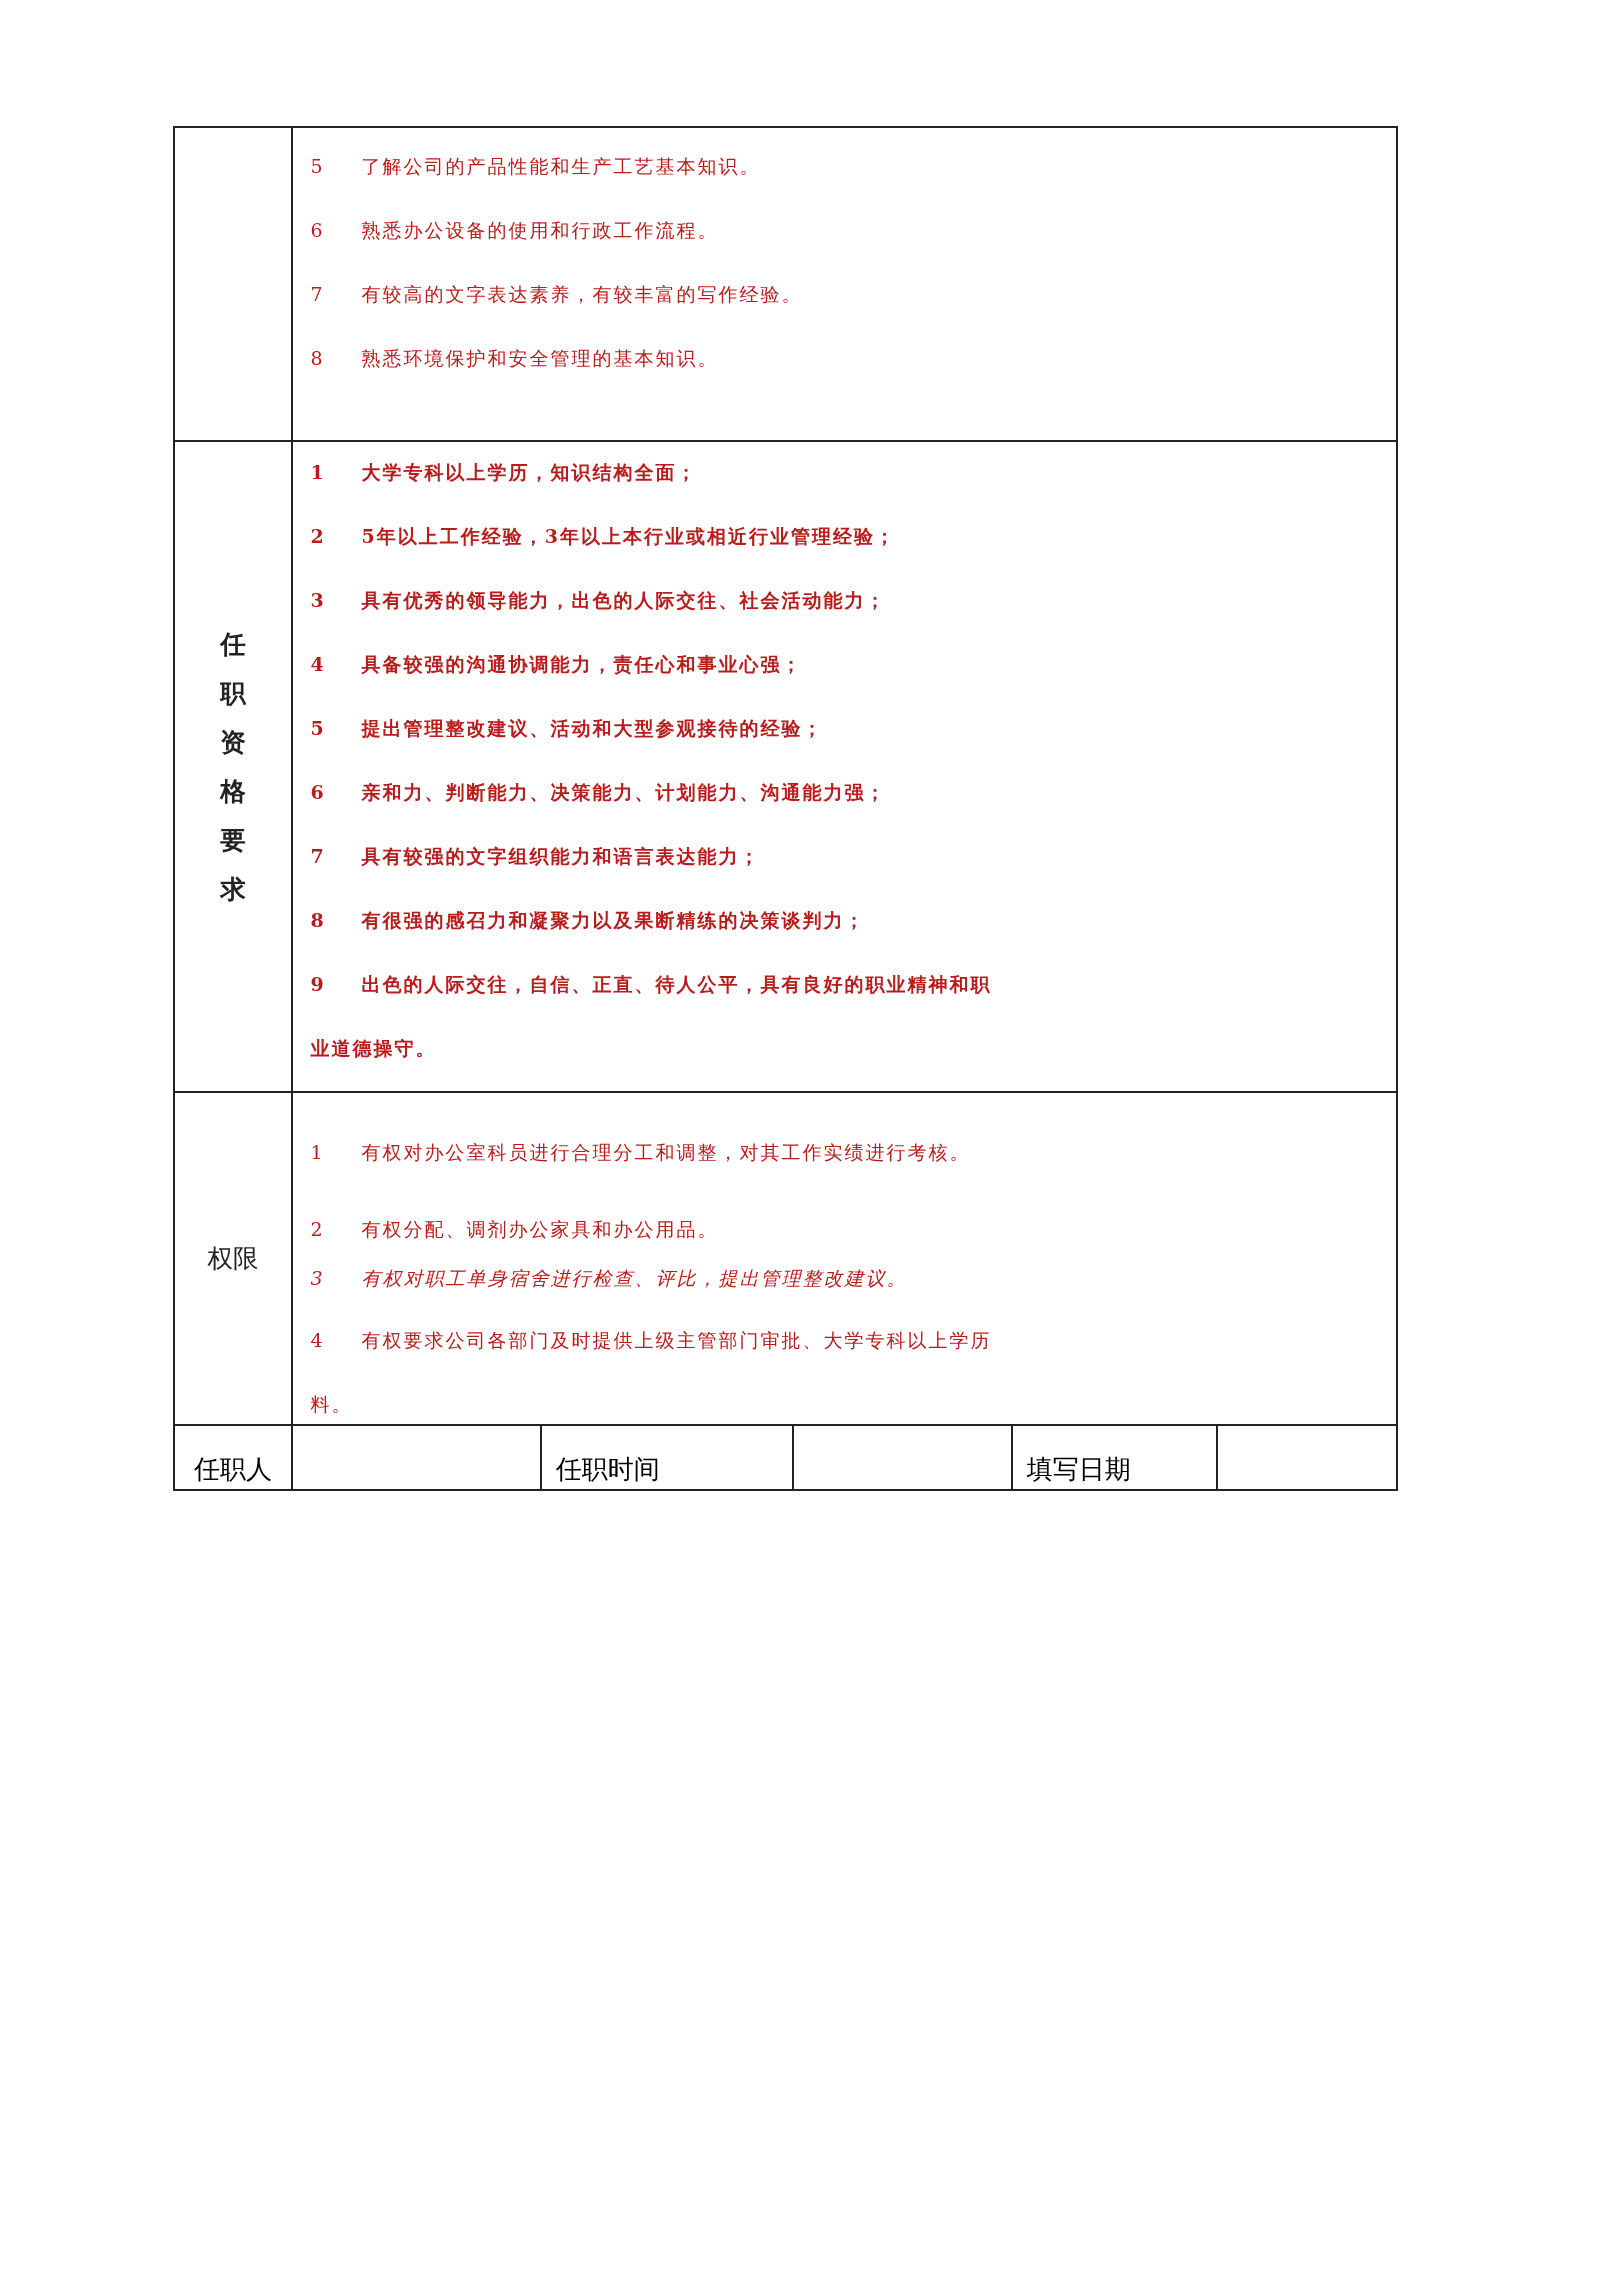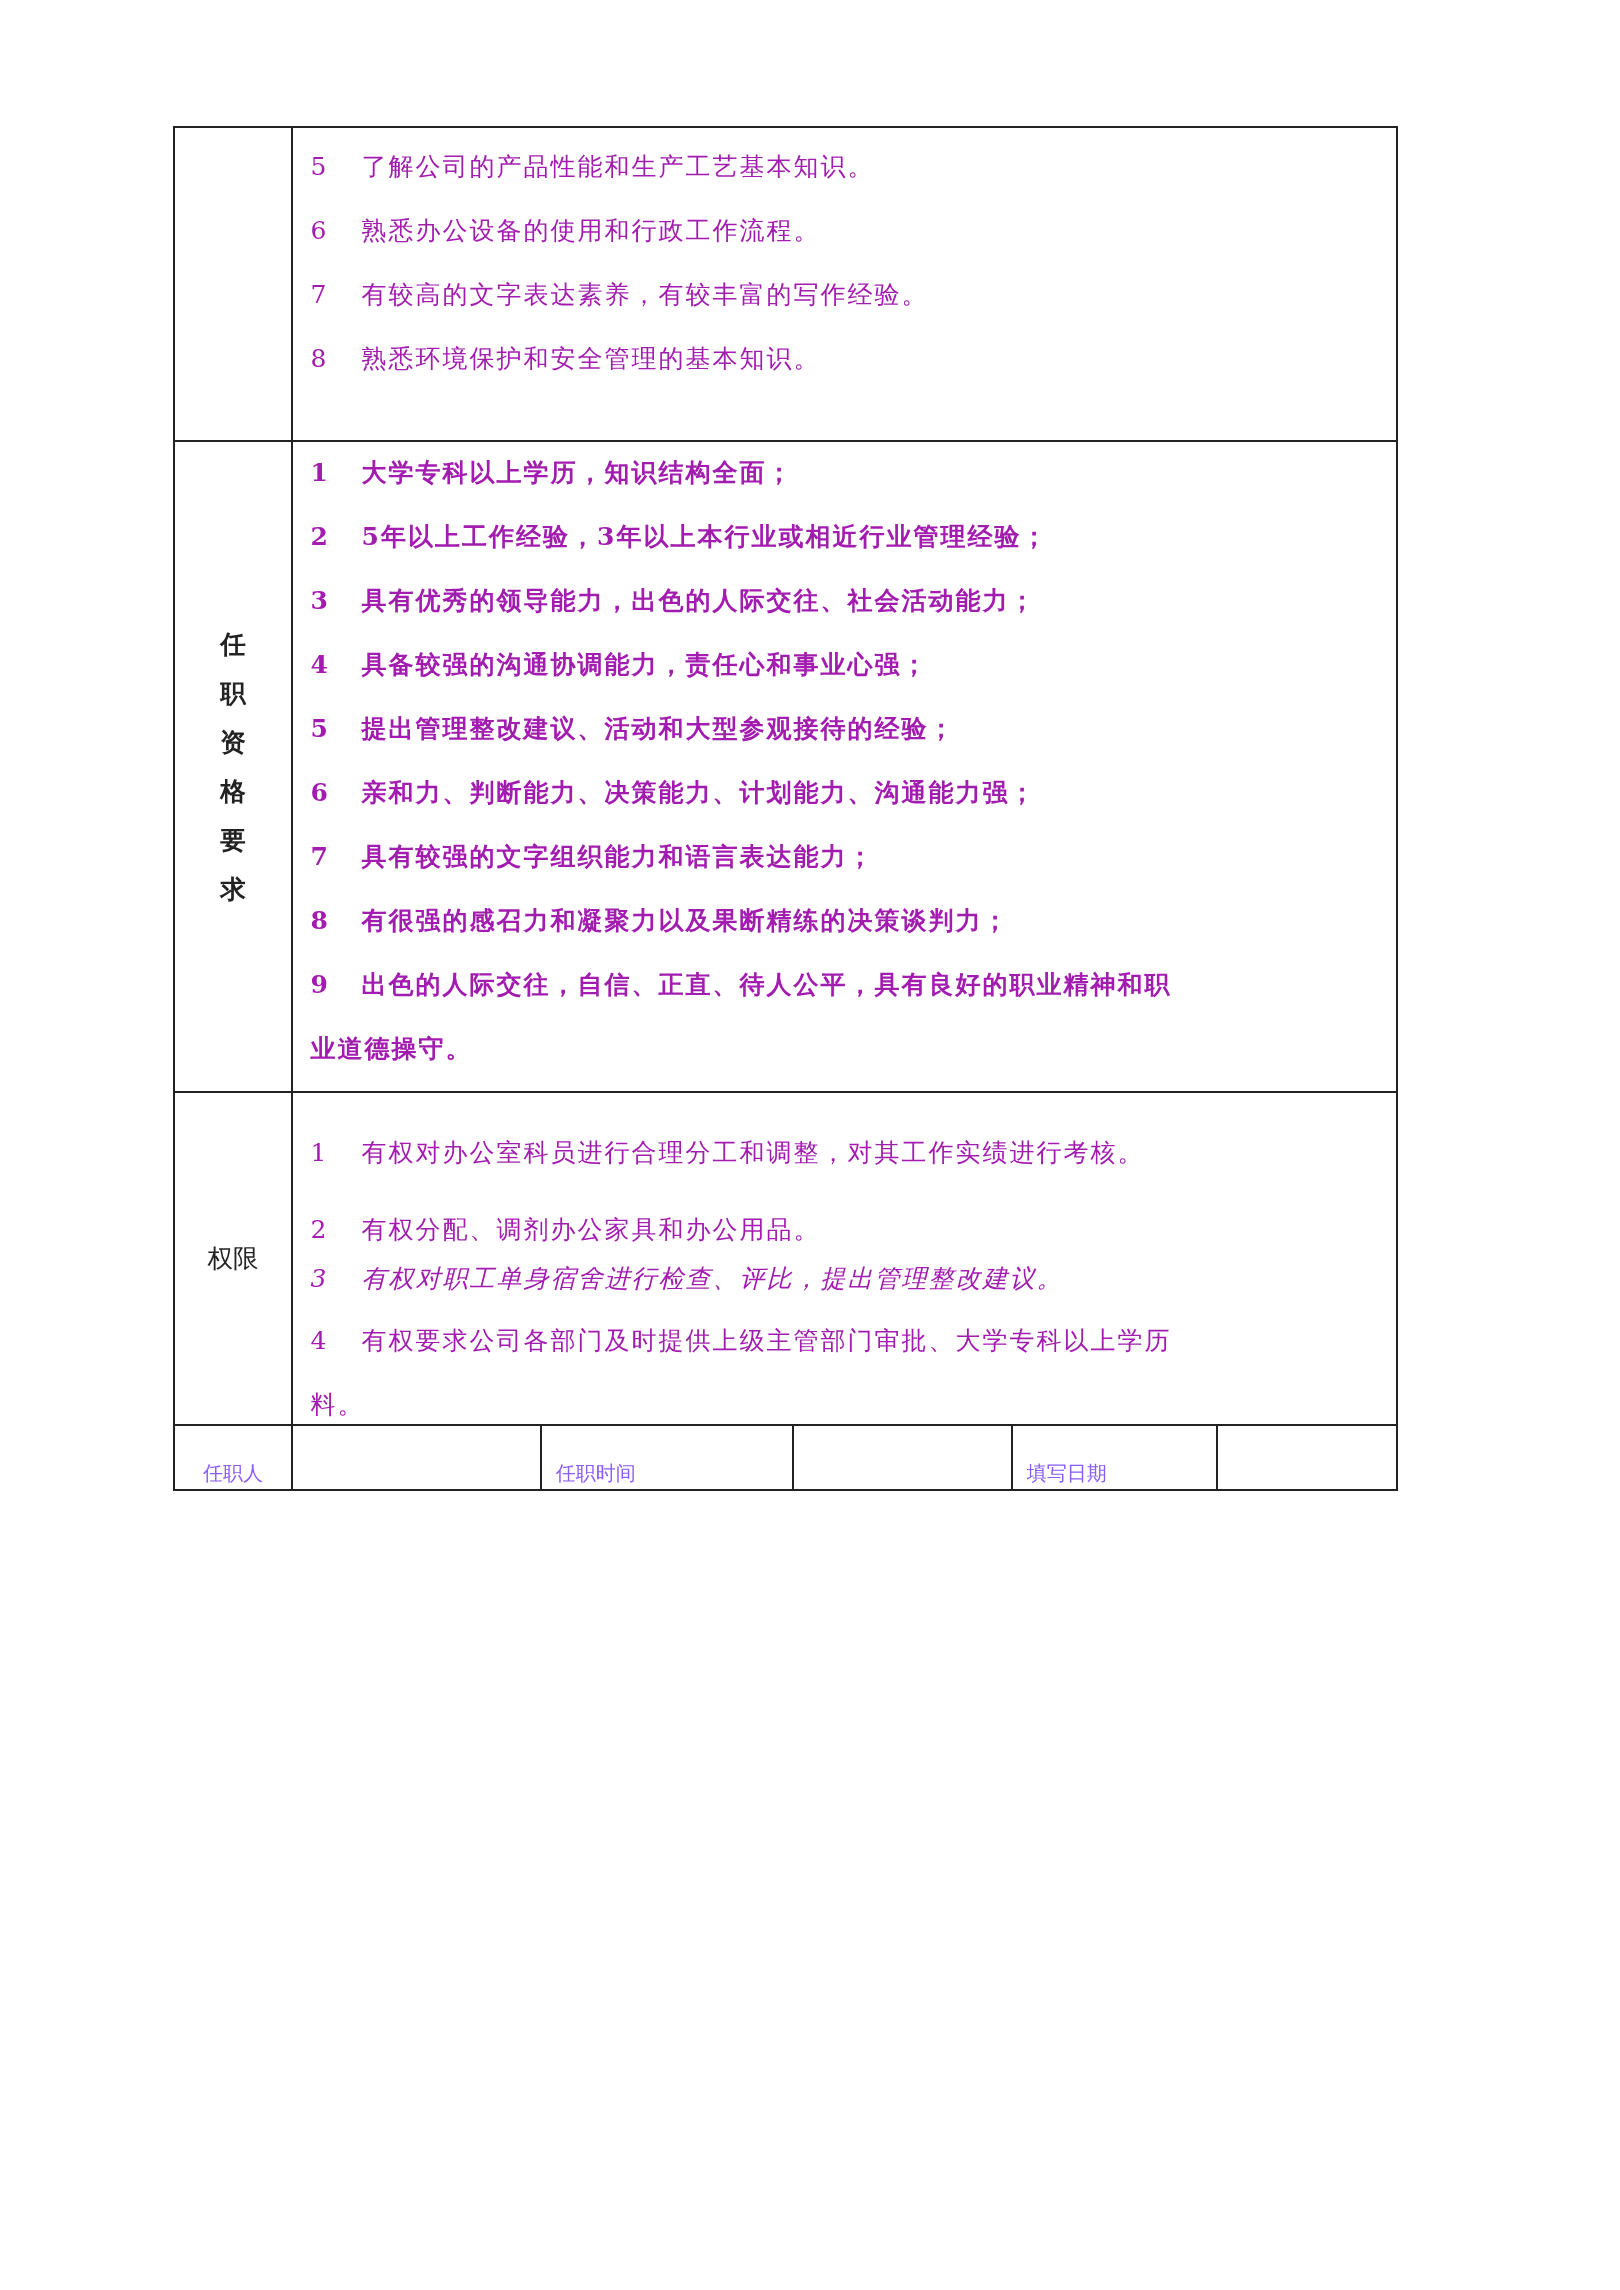--- a/index.html
+++ b/index.html
@@ -46,23 +46,23 @@
       flex-direction: column;
       align-items: center;
       line-height: 49px;
       font-size: 25.5px;
     }
     .content-cell {
       padding-left: 17.6px !important;
       padding-right: 13.7px !important;
     }
     .line {
-      font-size: 25px;
+      font-size: 19px;
       white-space: nowrap;
-      color: #a21caf;
+      color: #b91c1c;
       letter-spacing: 2px;
     }
     .row-1 .content-cell { padding-top: 13.7px !important; }
     .row-1 .line { height: 64px; line-height: 49px; }
     .row-1 td { height: 298px; }
 
     .row-2 .content-cell { padding-top: 9.8px !important; }
     .row-2 .line { height: 64px; line-height: 43px; }
     .row-2 td { height: 639px; font-weight: bold; }
 
@@ -77,23 +77,23 @@
       display: inline-block;
       width: 51px;
       font-family: "DejaVu Serif", "Liberation Serif", serif;
     }
     .cont {
       padding-left: 0;
     }
 
     .row-4 td { height: 61px; vertical-align: bottom; }
     .row-4 .footer-label {
-      font-size: 20px;
+      font-size: 26px;
       padding: 0 0 2px 13.7px;
-      color: #8b5cf6;
+      color: #000000;
       vertical-align: bottom;
       border-radius: 7px;
     }
     .row-4 .footer-label.first {
       text-align: center;
       padding-left: 0;
     }
     .row-4 .footer-value {
       vertical-align: bottom;
     }

